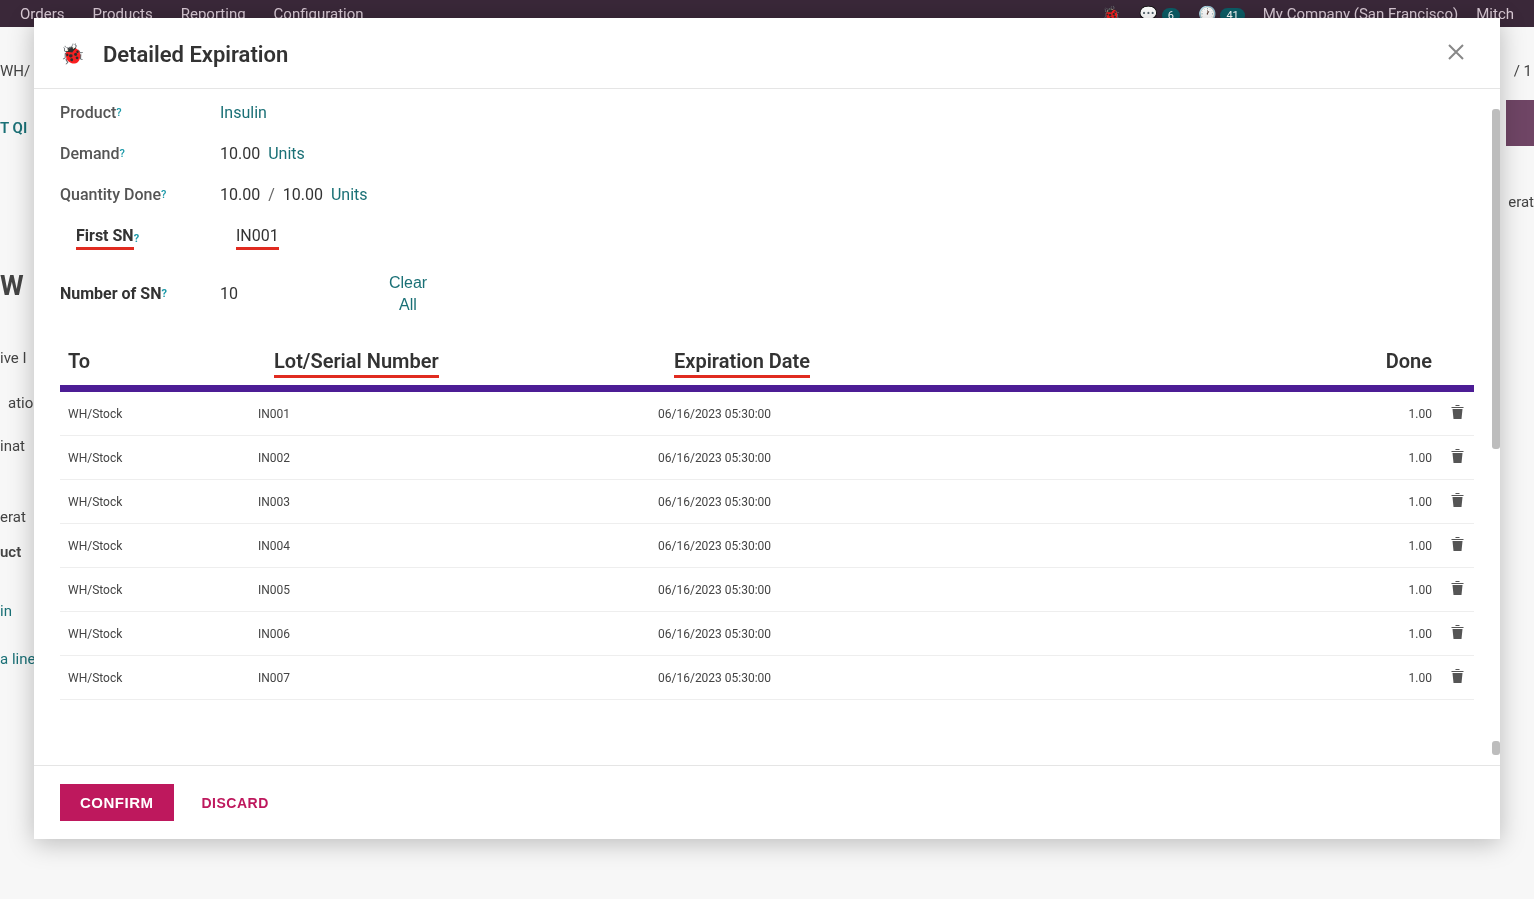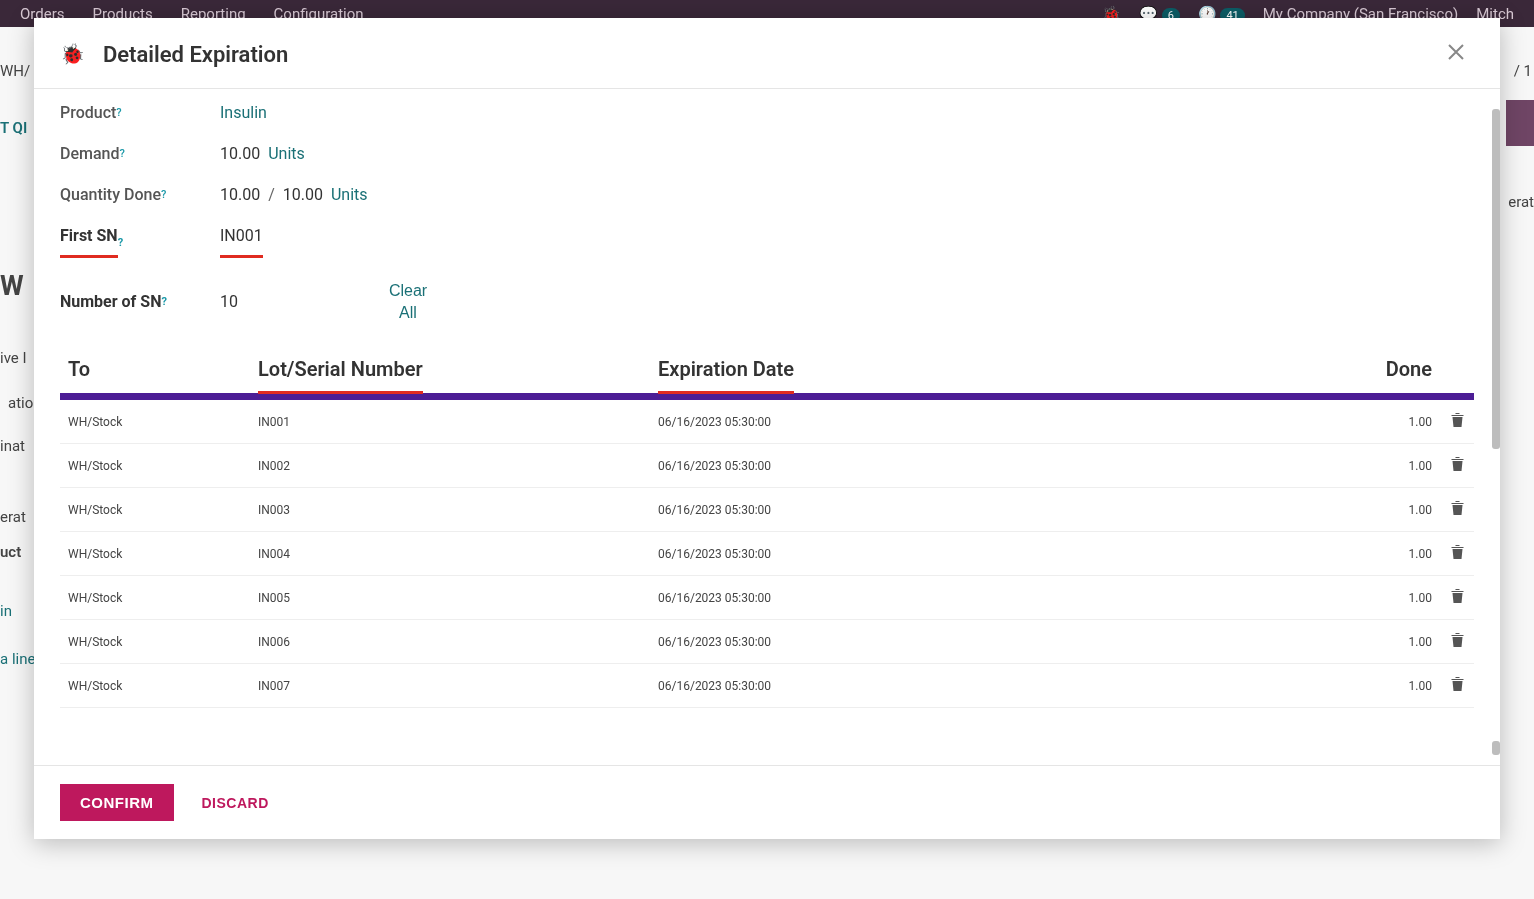--- a/index.html
+++ b/index.html
@@ -139,21 +139,22 @@
   vertical-align: super;
   cursor: pointer;
 }
 .form-value { color: #333; display: flex; align-items: center; gap: 8px;}
 .form-value .link { color: #1a7076; cursor: pointer; }
 .form-value .sep { color: #666; }
 .form-value .unit { color: #1a7076; }
 
 .red-underline {
   border-bottom: 3px solid #e02b20;
-  padding-bottom: 10px;
+  padding-bottom: 2px;
+  margin-left: 16px;
 }
 
 .action-buttons {
   display: flex;
   gap: 42px;
   margin-left: 84px;
 }
 .action-btn {
   color: #1a7076;
   font-size: 16px;

